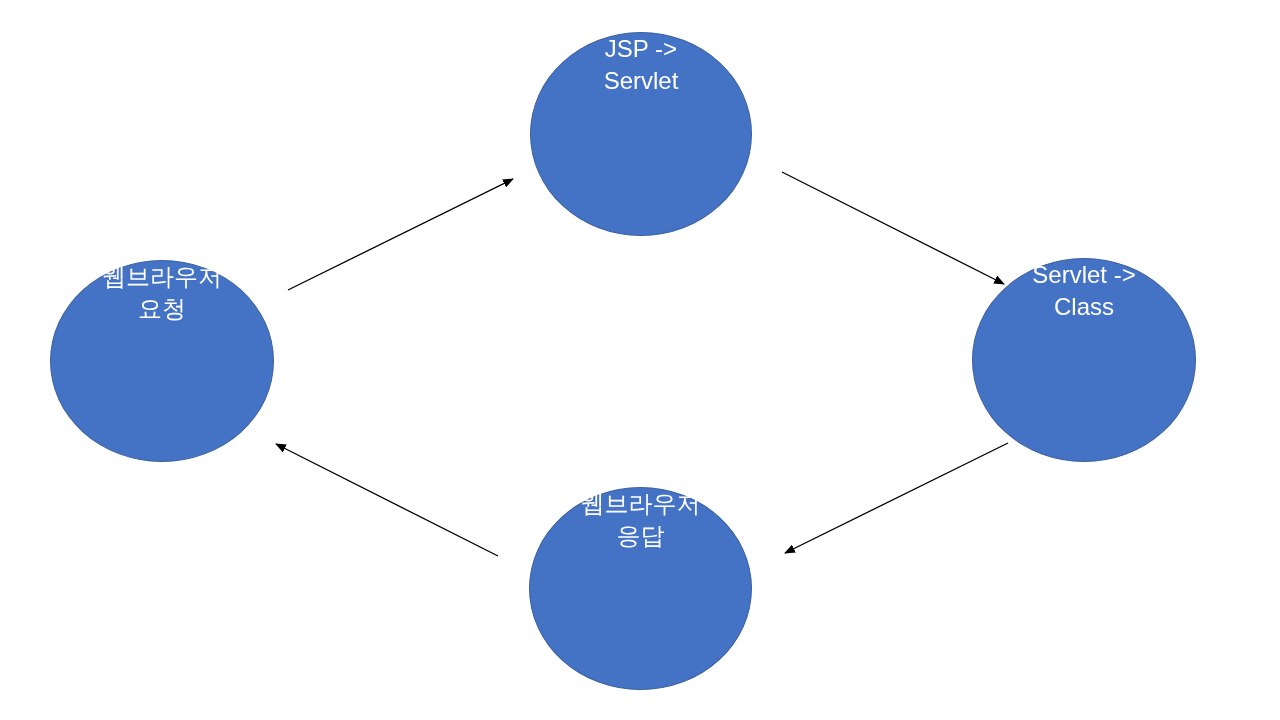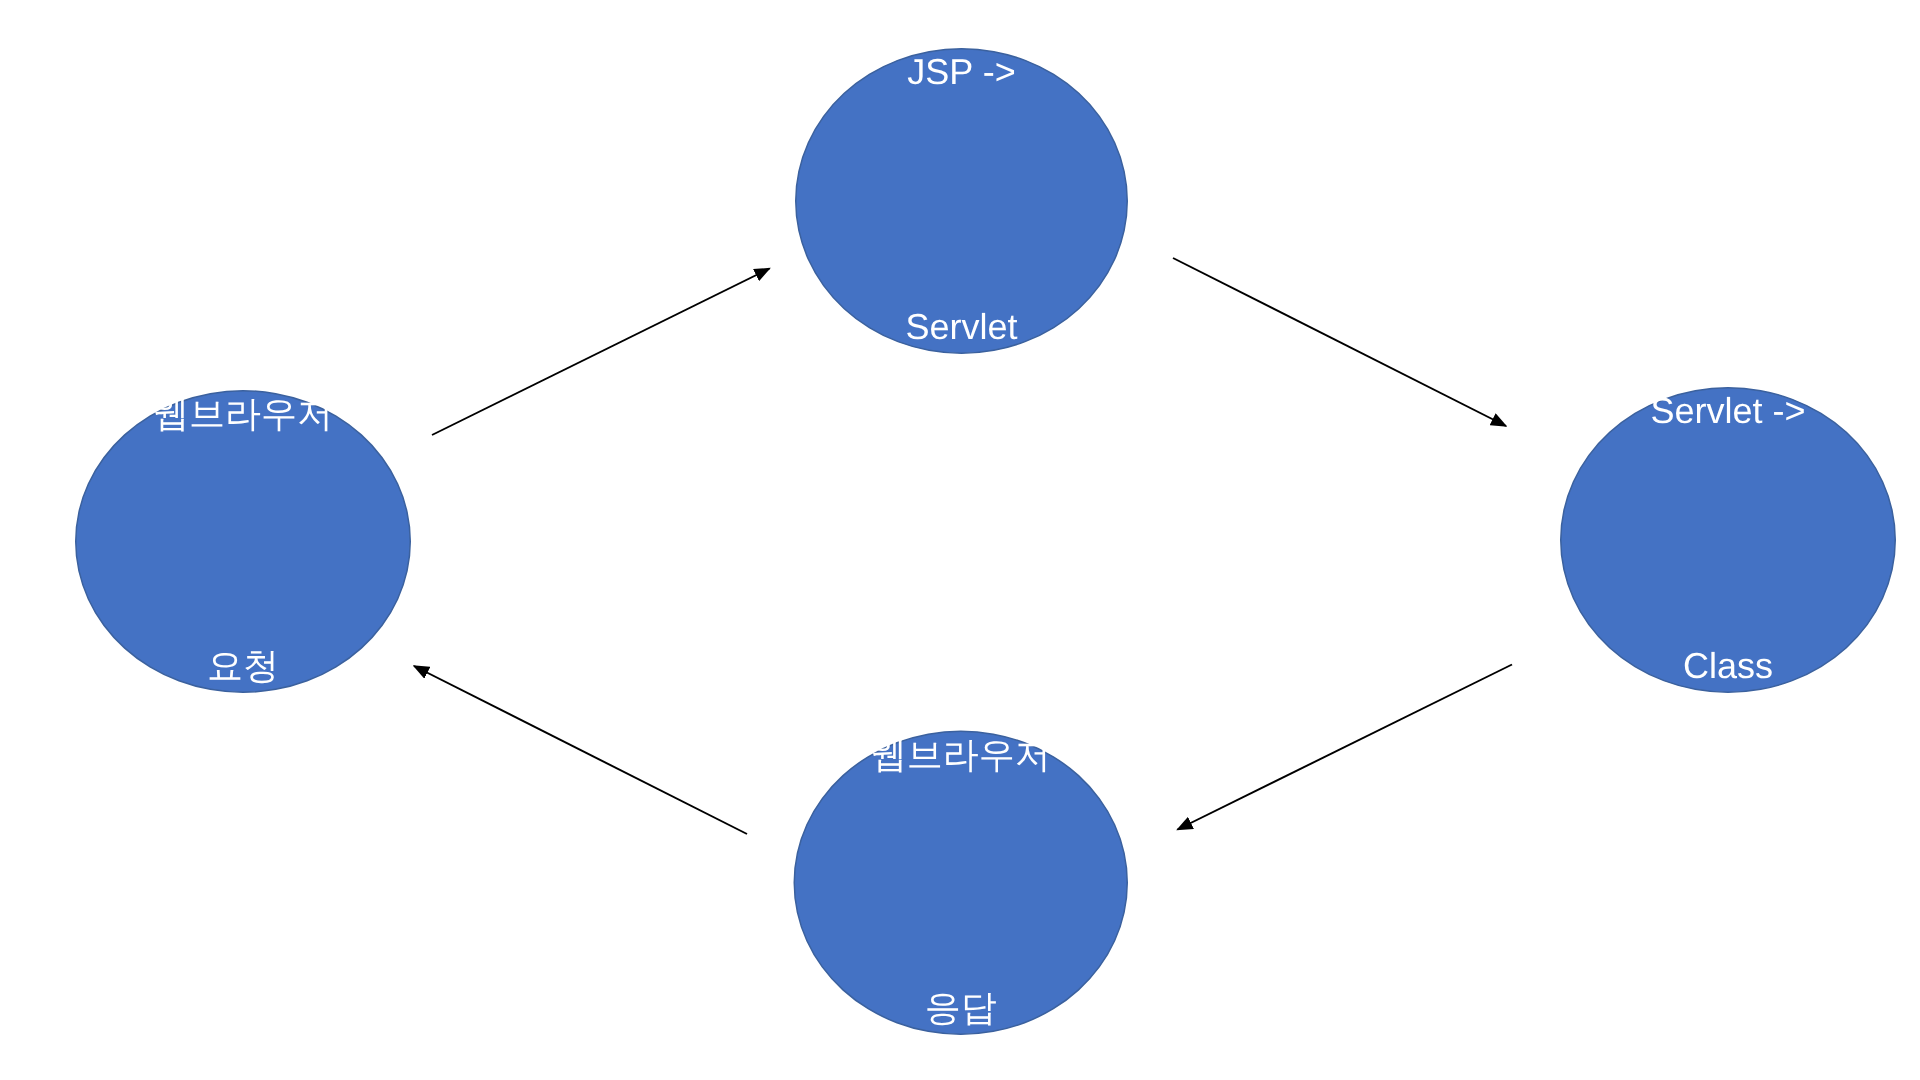--- a/index.html
+++ b/index.html
@@ -25,29 +25,29 @@
   }
   .node {
     position: absolute;
     border-radius: 50%;
     background: #4472C4;
     border: 1px solid #3B619E;
     color: #ffffff;
     display: flex;
     flex-direction: column;
     align-items: center;
-    justify-content: space-between;
+    justify-content: flex-start;
     text-align: center;
     font-size: 24px;
     line-height: 1.32;
     box-sizing: border-box;
   }
   .node-top    { left: 530px; top: 32px;  width: 222px; height: 204px; }
   .node-left   { left: 50px;  top: 260px; width: 224px; height: 202px; }
-  .node-right  { left: 1040px;top: 258px; width: 224px; height: 204px; }
+  .node-right  { left: 972px;top: 258px; width: 224px; height: 204px; }
   .node-bottom { left: 529px; top: 487px; width: 223px; height: 203px; }
   .arrow-line {
     stroke: #000000;
     stroke-width: 1.3;
     fill: none;
   }
 </style>
 </head>
 <body>
 

